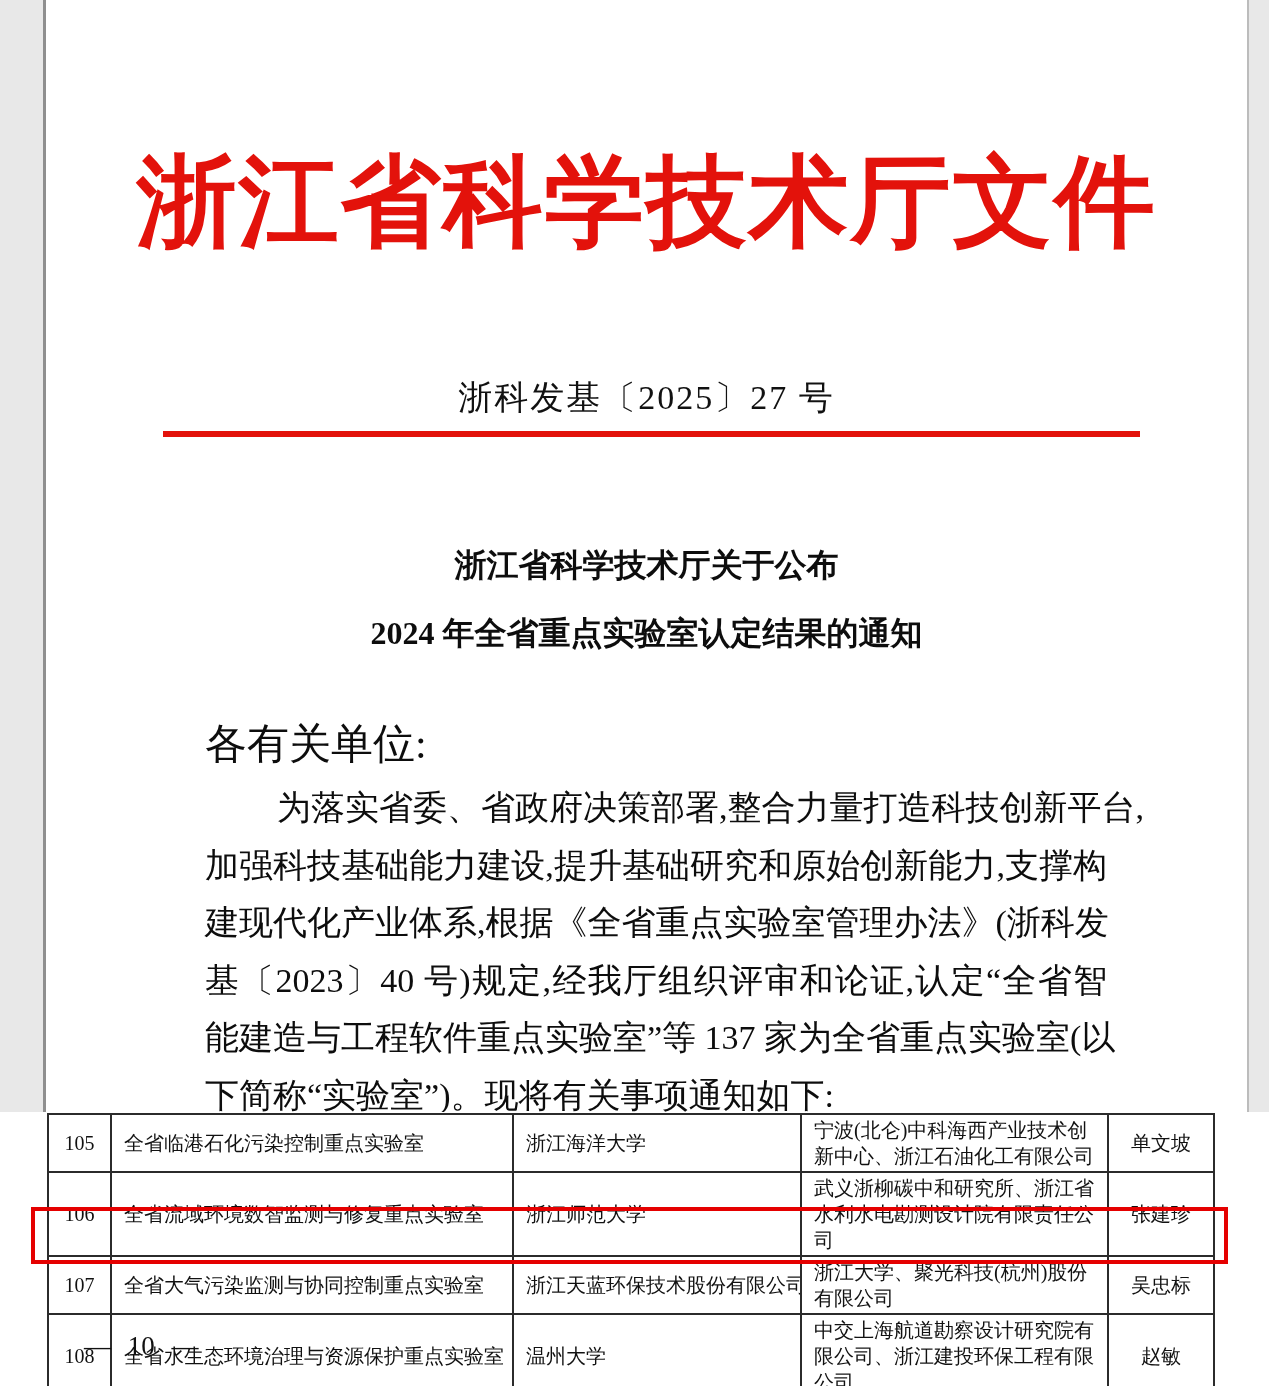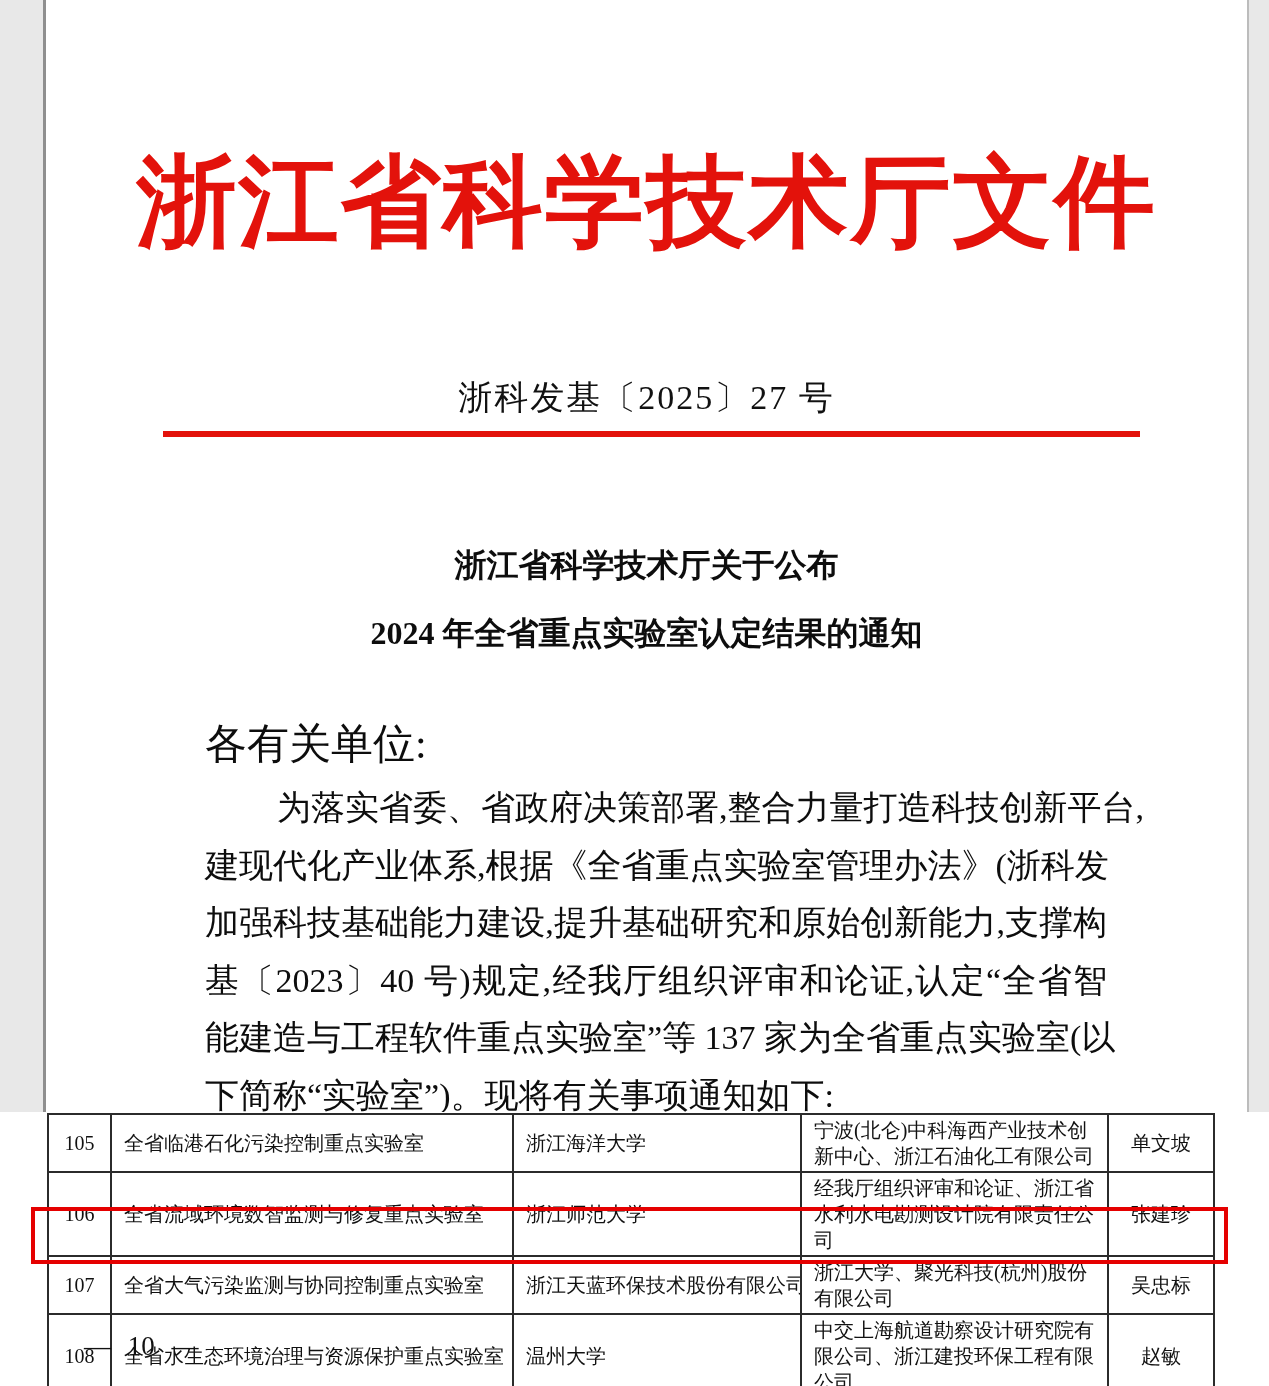--- a/index.html
+++ b/index.html
@@ -144,22 +144,22 @@
 
   <div class="subtitle">
     <div>浙江省科学技术厅关于公布</div>
     <div>2024 年全省重点实验室认定结果的通知</div>
   </div>
 
   <div class="salutation">各有关单位:</div>
 
   <div class="body-text">
     <div class="line indent">为落实省委、省政府决策部署,整合力量打造科技创新平台,</div>
+    <div class="line">加强科技基础能力建设,提升基础研究和原始创新能力,支撑构</div>
     <div class="line">建现代化产业体系,根据《全省重点实验室管理办法》(浙科发</div>
-    <div class="line">加强科技基础能力建设,提升基础研究和原始创新能力,支撑构</div>
     <div class="line">基〔2023〕40 号)规定,经我厅组织评审和论证,认定“全省智</div>
     <div class="line">能建造与工程软件重点实验室”等 137 家为全省重点实验室(以</div>
     <div class="line last">下简称“实验室”)。现将有关事项通知如下:</div>
   </div>
 
   <div class="table-strip">
     <table class="lab-table">
       <colgroup>
         <col style="width:63px">
         <col style="width:402px">
@@ -172,21 +172,21 @@
           <td class="c-no">105</td>
           <td class="c-lab">全省临港石化污染控制重点实验室</td>
           <td class="c-inst">浙江海洋大学</td>
           <td class="c-part">宁波(北仑)中科海西产业技术创新中心、浙江石油化工有限公司</td>
           <td class="c-dir">单文坡</td>
         </tr>
         <tr>
           <td class="c-no">106</td>
           <td class="c-lab">全省流域环境数智监测与修复重点实验室</td>
           <td class="c-inst">浙江师范大学</td>
-          <td class="c-part">经我厅组织评审和论证、浙江省水利水电勘测设计院有限责任公司</td>
+          <td class="c-part">武义浙柳碳中和研究所、浙江省水利水电勘测设计院有限责任公司</td>
           <td class="c-dir">张建珍</td>
         </tr>
         <tr class="short">
           <td class="c-no">107</td>
           <td class="c-lab">全省大气污染监测与协同控制重点实验室</td>
           <td class="c-inst">浙江天蓝环保技术股份有限公司</td>
           <td class="c-part">浙江大学、聚光科技(杭州)股份有限公司</td>
           <td class="c-dir">吴忠标</td>
         </tr>
         <tr>

